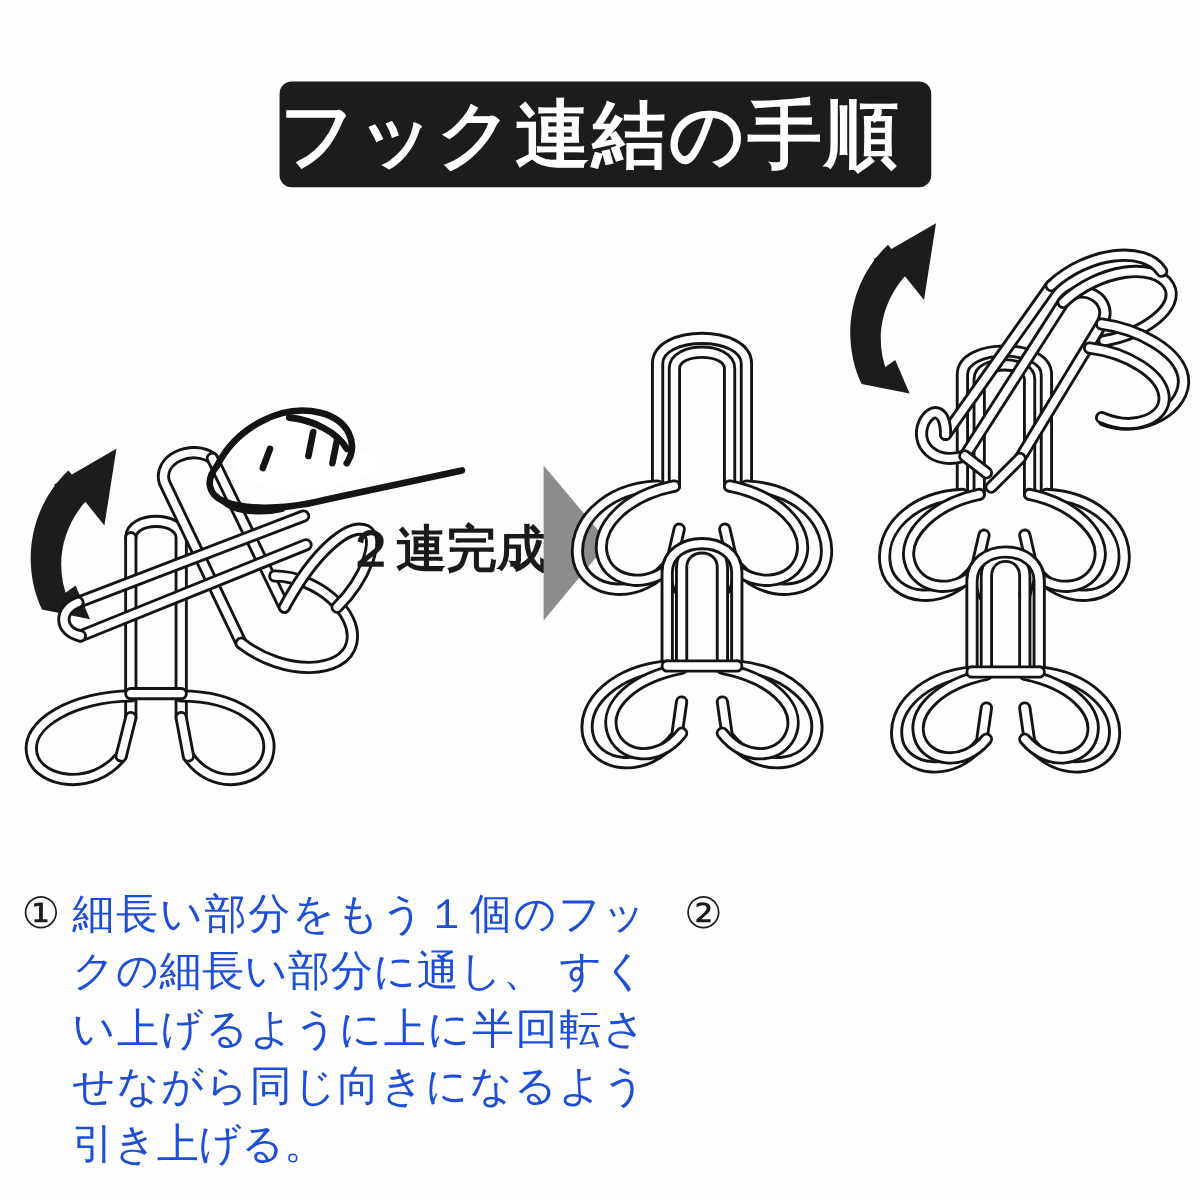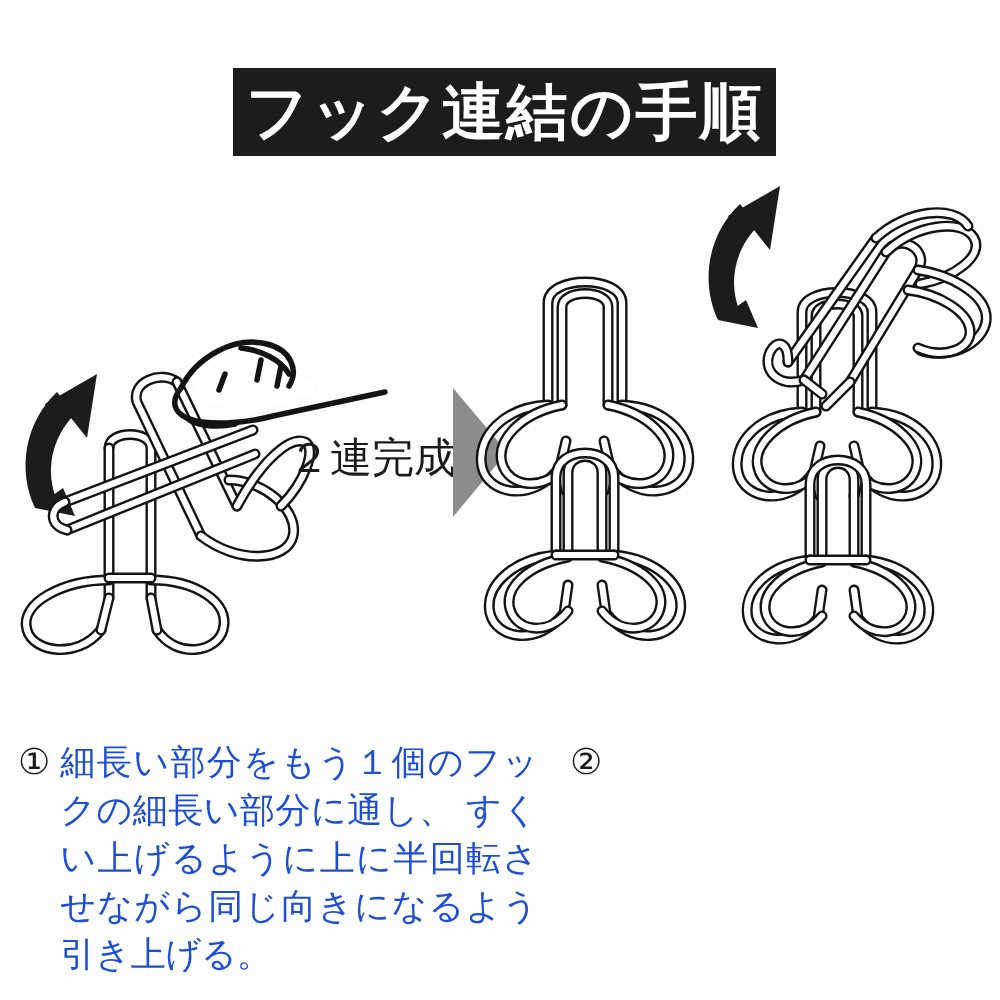--- a/index.html
+++ b/index.html
@@ -21,22 +21,23 @@
   
   .title-banner {
     position: absolute;
     left: 233px;
     top: 68px;
     width: 543px;
     height: 88px;
     background: #1c1c1c;
     display: flex;
     align-items: center;
-    justify-content: center;
+    justify-content: flex-start;
     box-sizing: border-box;
+    border-radius: 10px;
   }
   .title-text {
     color: #ffffff;
     font-size: 62px;
     line-height: 1;
     font-weight: 700;
     letter-spacing: 2px;
     white-space: nowrap;
     font-family: "DejaVu Sans", "Liberation Sans", sans-serif;
   }
@@ -73,21 +74,21 @@
   .solid-arrow { fill: #1c1c1c; }
   .gray-arrow  { fill: #8c8c8c; }
 
   
   .mid-label {
     position: absolute;
     left: 288px;
     top: 437px;
     font-size: 42px;
     line-height: 1;
-    font-weight: 400;
+    font-weight: 700;
     white-space: nowrap;
     color: #1a1a1a;
     font-family: "DejaVu Sans", "Liberation Sans", sans-serif;
   }
 
   
   .caption {
     position: absolute;
     display: flex;
     align-items: flex-start;

